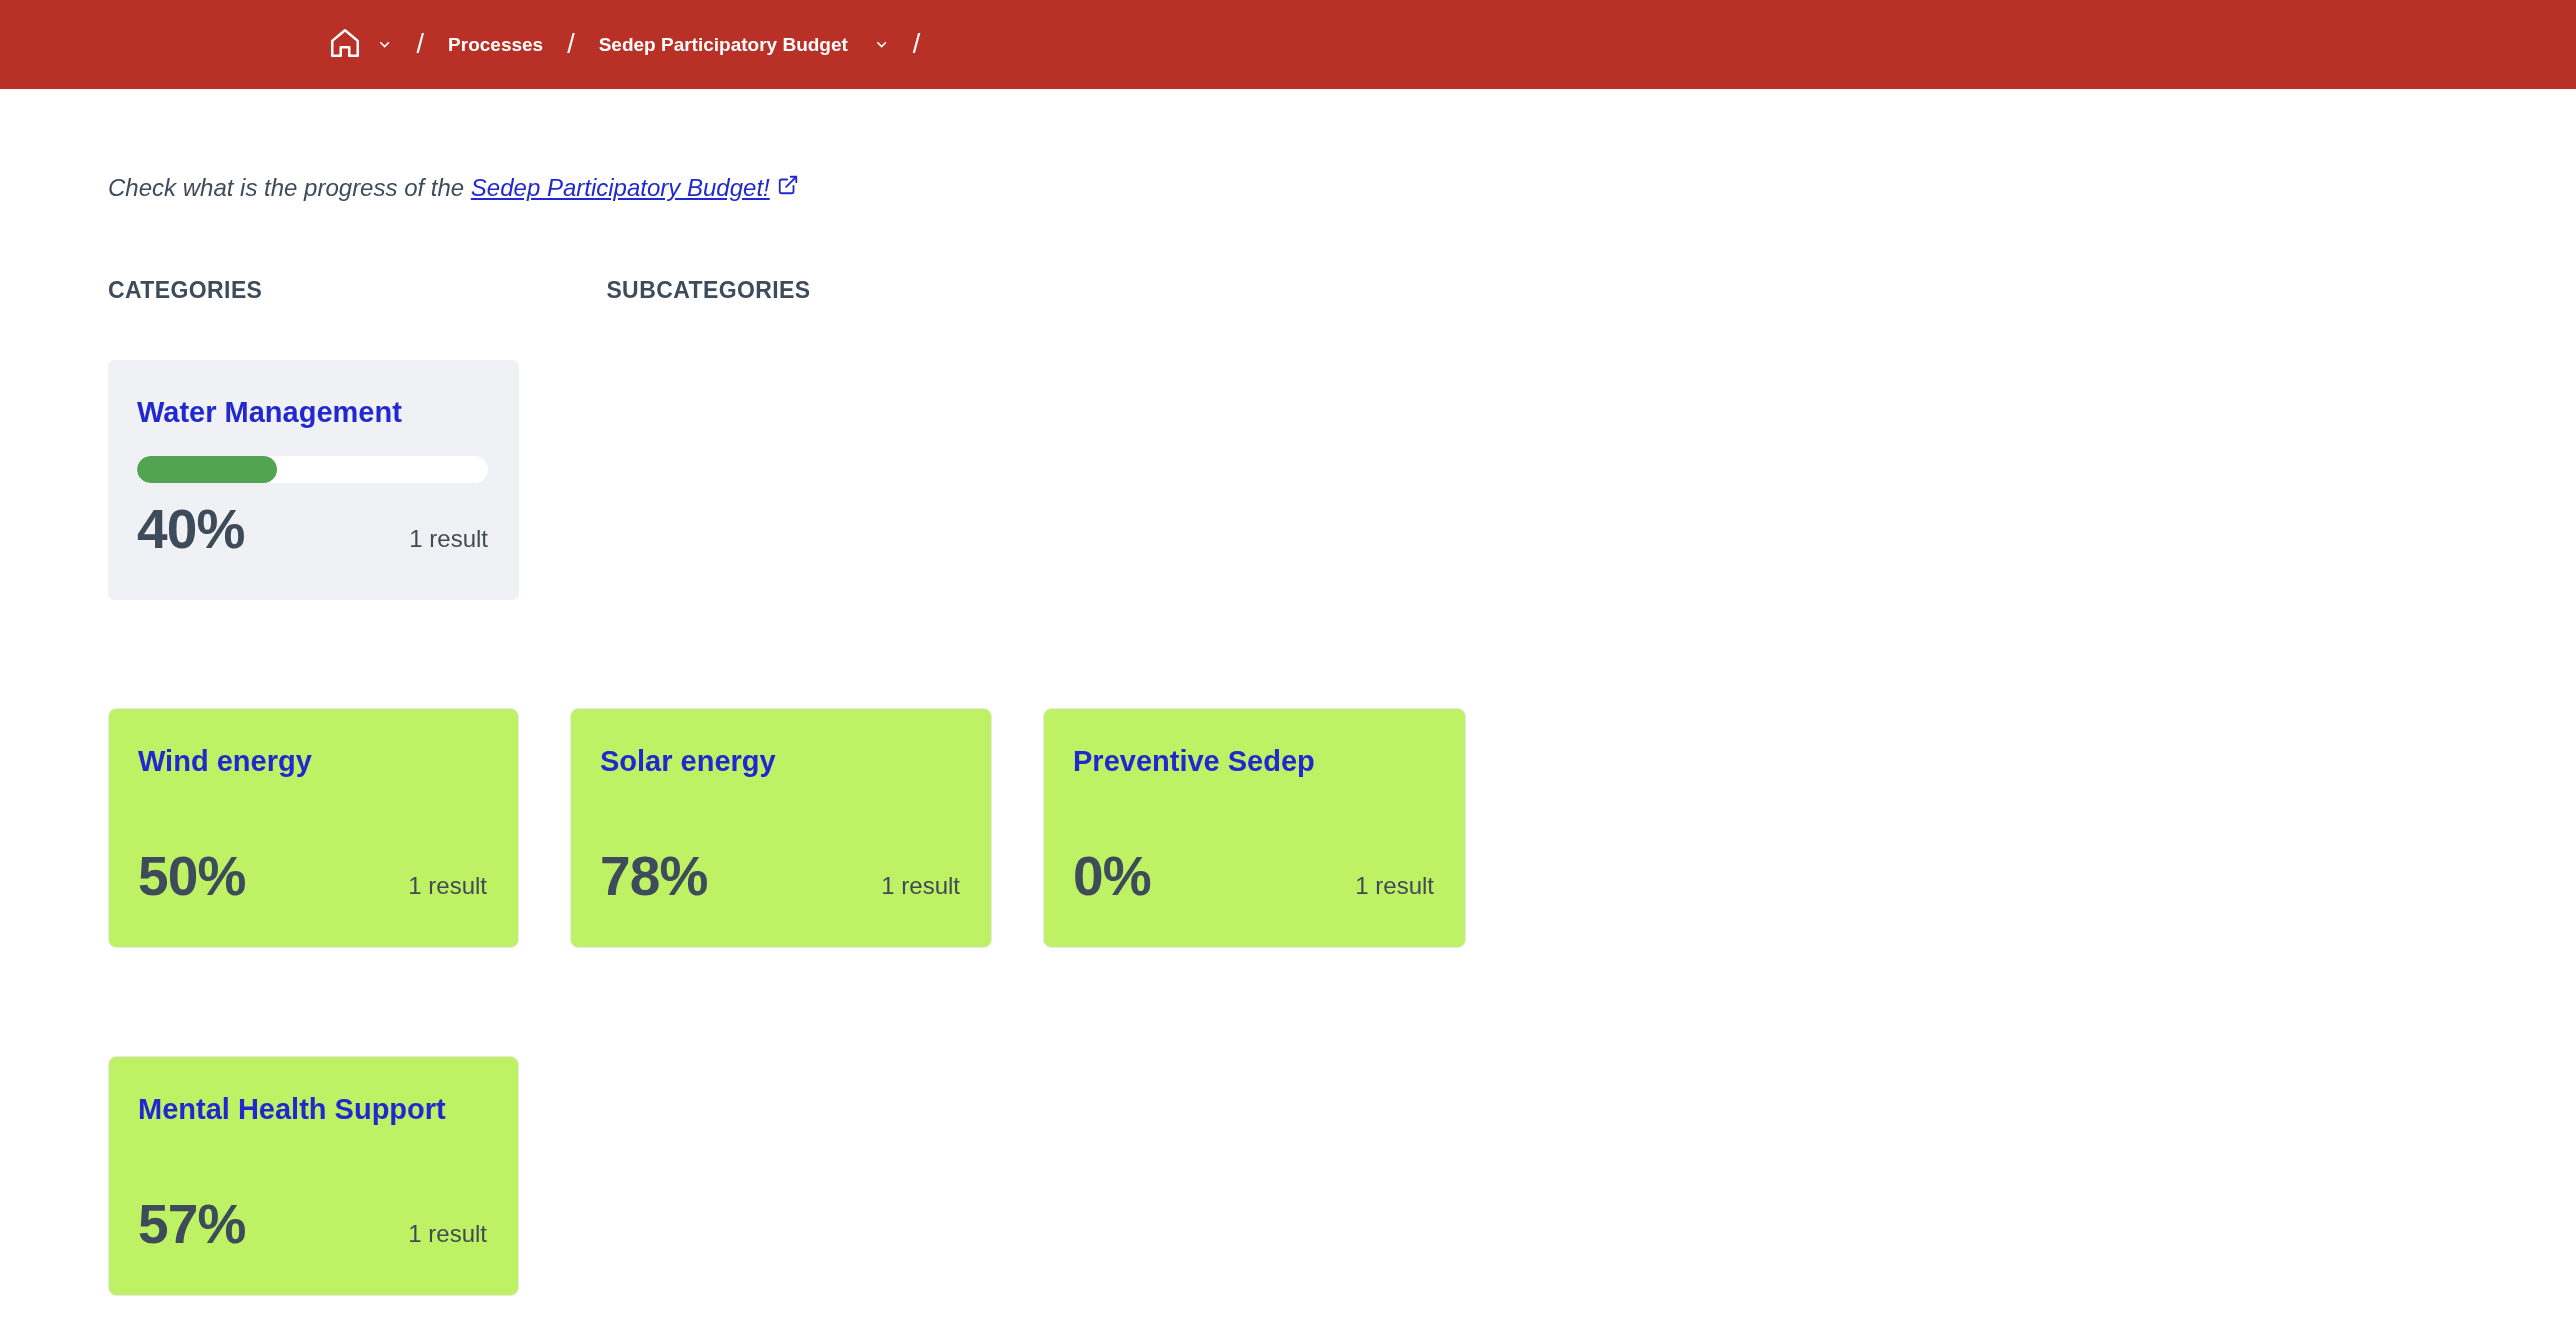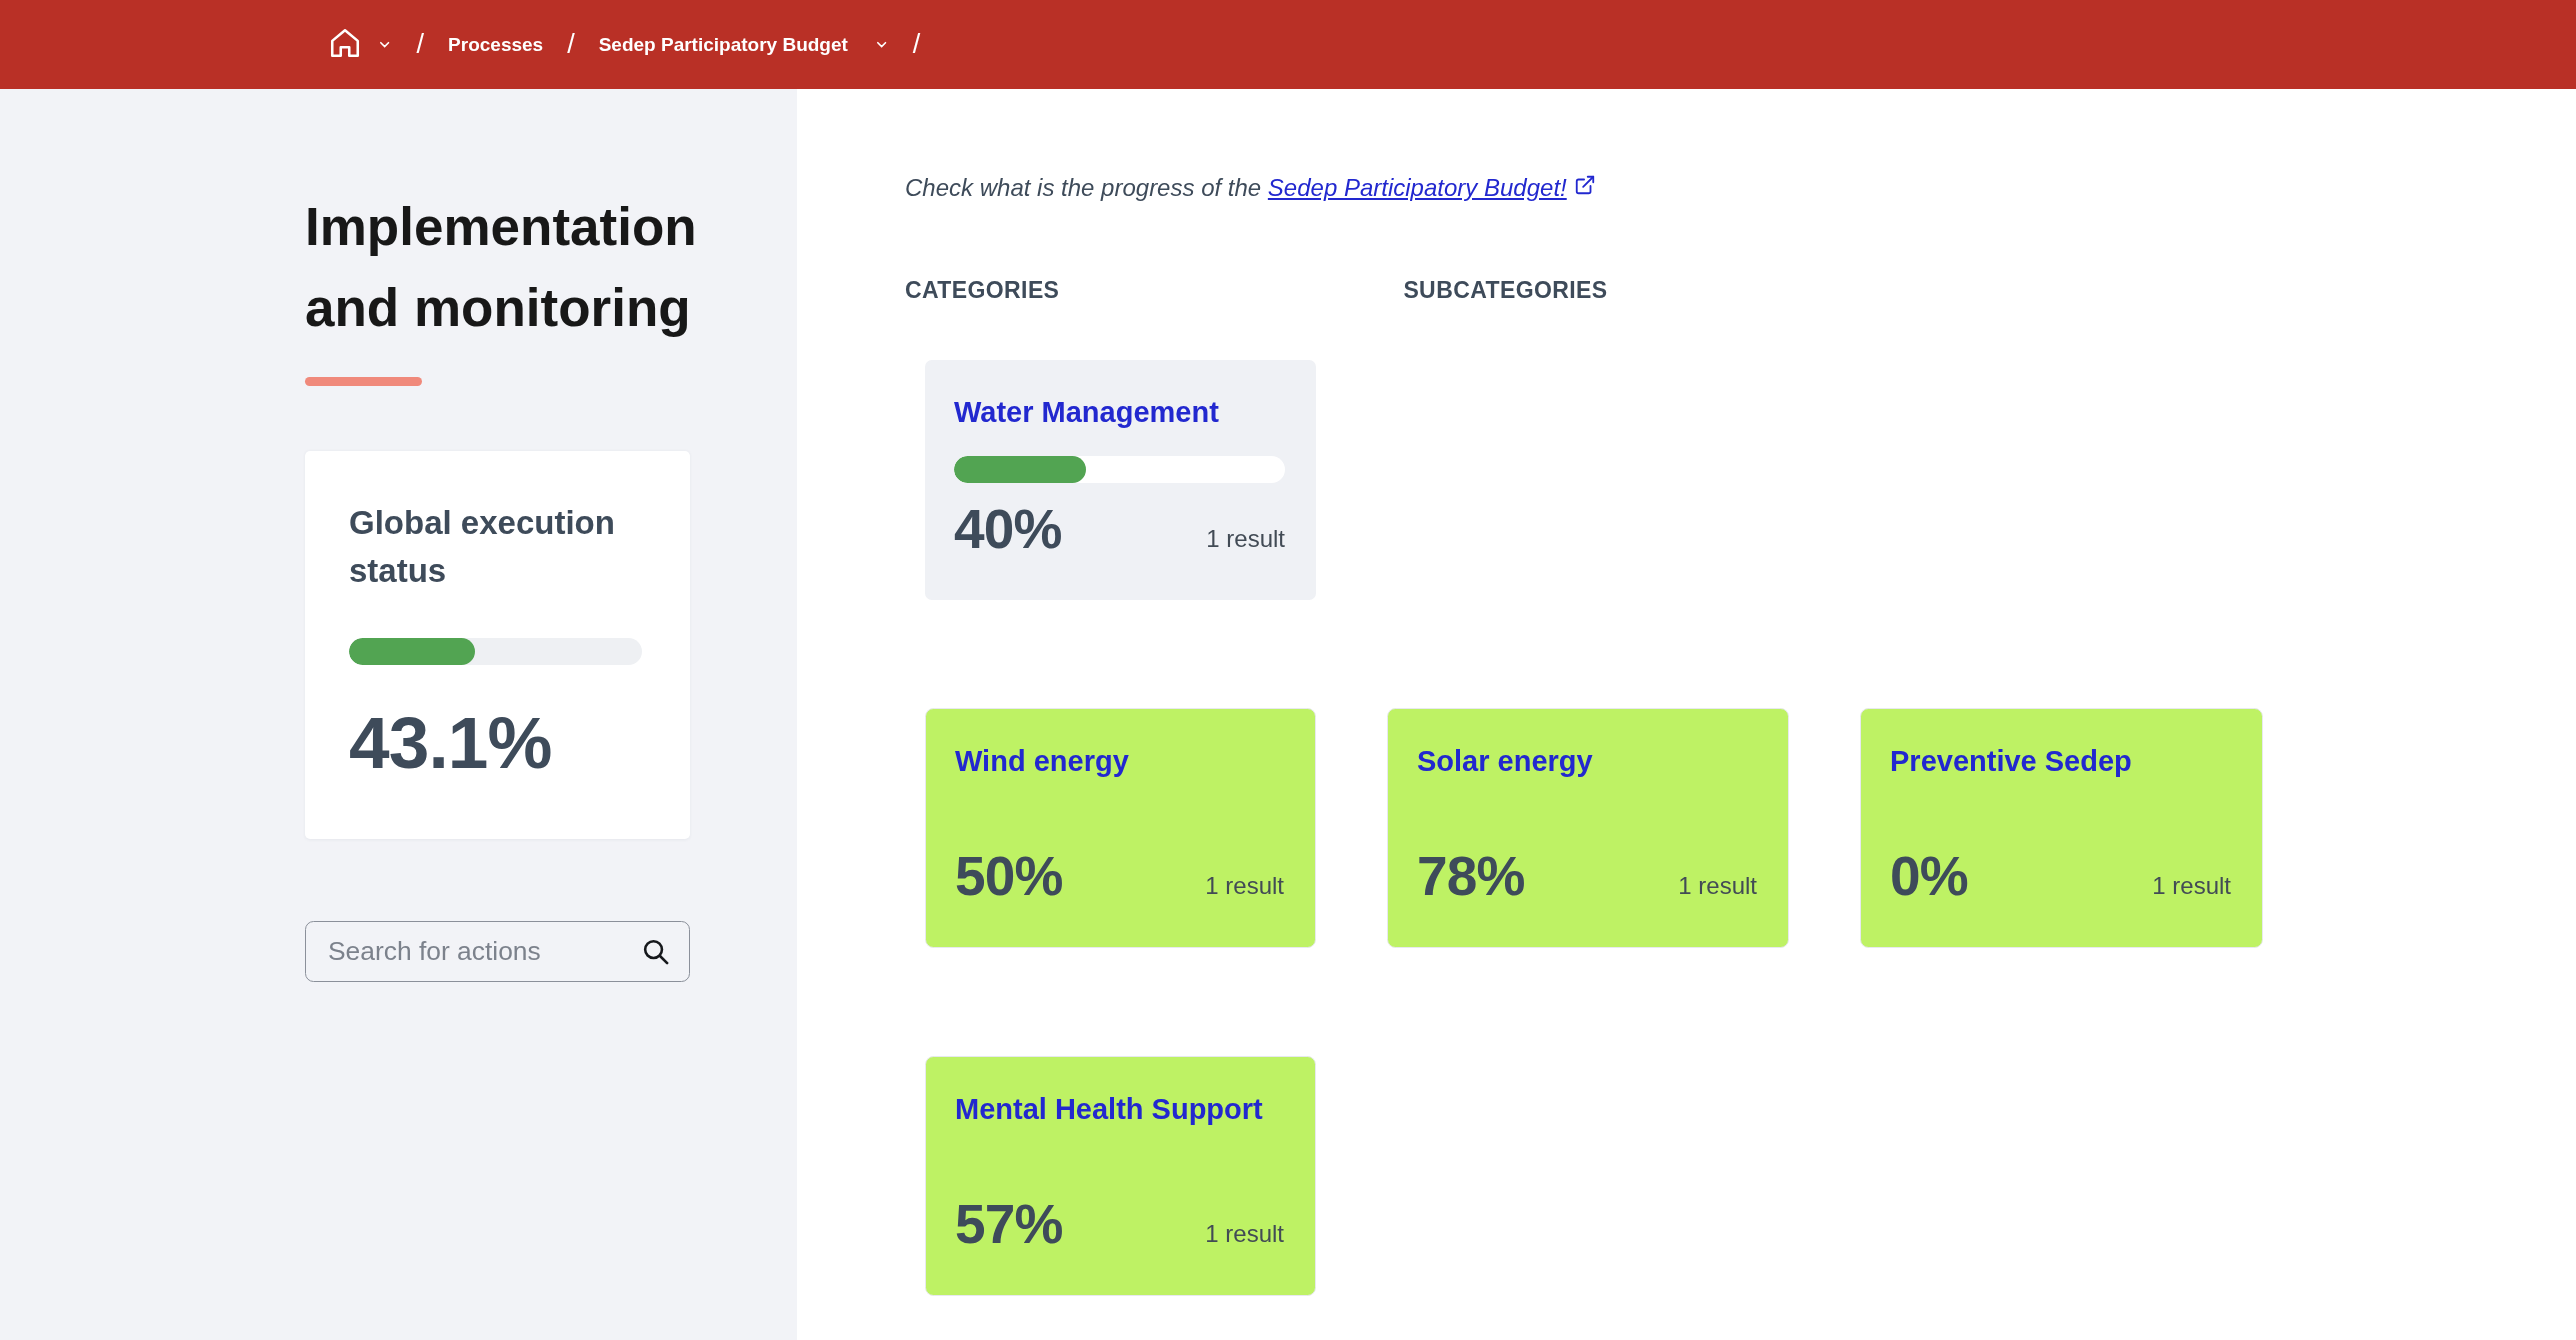--- a/index.html
+++ b/index.html
@@ -40,21 +40,21 @@
   
   .intro { font-size:24px; color:#3e4b5a;font-style:italic; }
   .intro a { color:#2228cf; font-weight:400; cursor:pointer; }
   .ext-icon { display:inline-block; margin-left:6.8px; }
   .col-headers { display:flex; margin-top:75px; }
   .col-header { font-size:23px; font-weight:700; color:#3e4b5a; letter-spacing:0.4px; }
   .col-header.subs { margin-left:344px; }
   .grid { margin-top:56px; display:grid; grid-template-columns:411px 422px 423px;
     column-gap:51px; row-gap:108px; }
   .card { border-radius:6.8px; padding:36px 31px 39px 29px; min-height:240px;
-    display:flex; flex-direction:column; cursor:pointer;margin-left:20px; }
+    display:flex; flex-direction:column; cursor:pointer; }
   .card.cat { background:#eff1f5; }
   .card.sub { background:#bef264; border:1.7px solid #e7e9ee; border-radius:8.5px; }
   .card-title { font-size:29px; font-weight:700; color:#2228cf; }
   .card-bar { height:27px; background:#ffffff; margin-top:27px; }
   .card-bottom { margin-top:auto; display:flex; align-items:flex-end; justify-content:space-between; }
   .card-value { font-size:55px; font-weight:700; color:#3e4b5a; letter-spacing:-0.9px; }
   .card-results { font-size:24px; color:#424b55; padding-bottom:8.5px; }
   .placeholder { visibility:hidden; }
 </style>
 </head>
@@ -82,42 +82,20 @@
       <svg width="15.3" height="15.3" viewBox="0 0 24 24" fill="none" stroke="#ffffff" stroke-width="2.6" stroke-linecap="round">
           <path d="M6 9l6 6 6-6"></path>
         </svg>
     </span>
     <span class="crumb-sep">/</span>
   </nav>
 </header>
 
 <div class="layout">
 
-  <aside class="sidebar">
-    <h1 class="side-title">Implementation and monitoring</h1>
-    <div class="side-underline"></div>
-
-    <section class="status-card">
-      <h2 class="status-title">Global execution status</h2>
-      <div class="pbar status-bar">
-        <div class="pbar-fill" style="width: 43.1%;"></div>
-      </div>
-      <div class="status-value">43.1%</div>
-    </section>
-
-    <div class="search-wrap">
-      <input class="search-input" type="text" placeholder="Search for actions" style="">
-      <span class="search-icon">
-        <svg width="31" height="31" viewBox="0 0 24 24" fill="none" stroke="#16181c" stroke-width="2">
-            <circle cx="10.5" cy="10.5" r="6.5"></circle>
-            <path d="M15.5 15.5 21 21" stroke-linecap="round"></path>
-          </svg>
-      </span>
-    </div>
-  </aside>
 
   <main class="main">
     <p class="intro"><span>Check what is the progress of the </span><a><u>Sedep Participatory Budget!</u><span class="ext-icon"><svg width="22" height="22" viewBox="0 0 24 24" fill="none" stroke="#2228cf" stroke-width="2" stroke-linecap="round" stroke-linejoin="round">
               <path d="M18 13v6a2 2 0 0 1-2 2H5a2 2 0 0 1-2-2V8a2 2 0 0 1 2-2h6"></path>
               <path d="M15 3h6v6"></path>
               <path d="M10 14 21 3"></path>
             </svg></span></a></p>
 
     <div class="col-headers">
       <span class="col-header">CATEGORIES</span>

